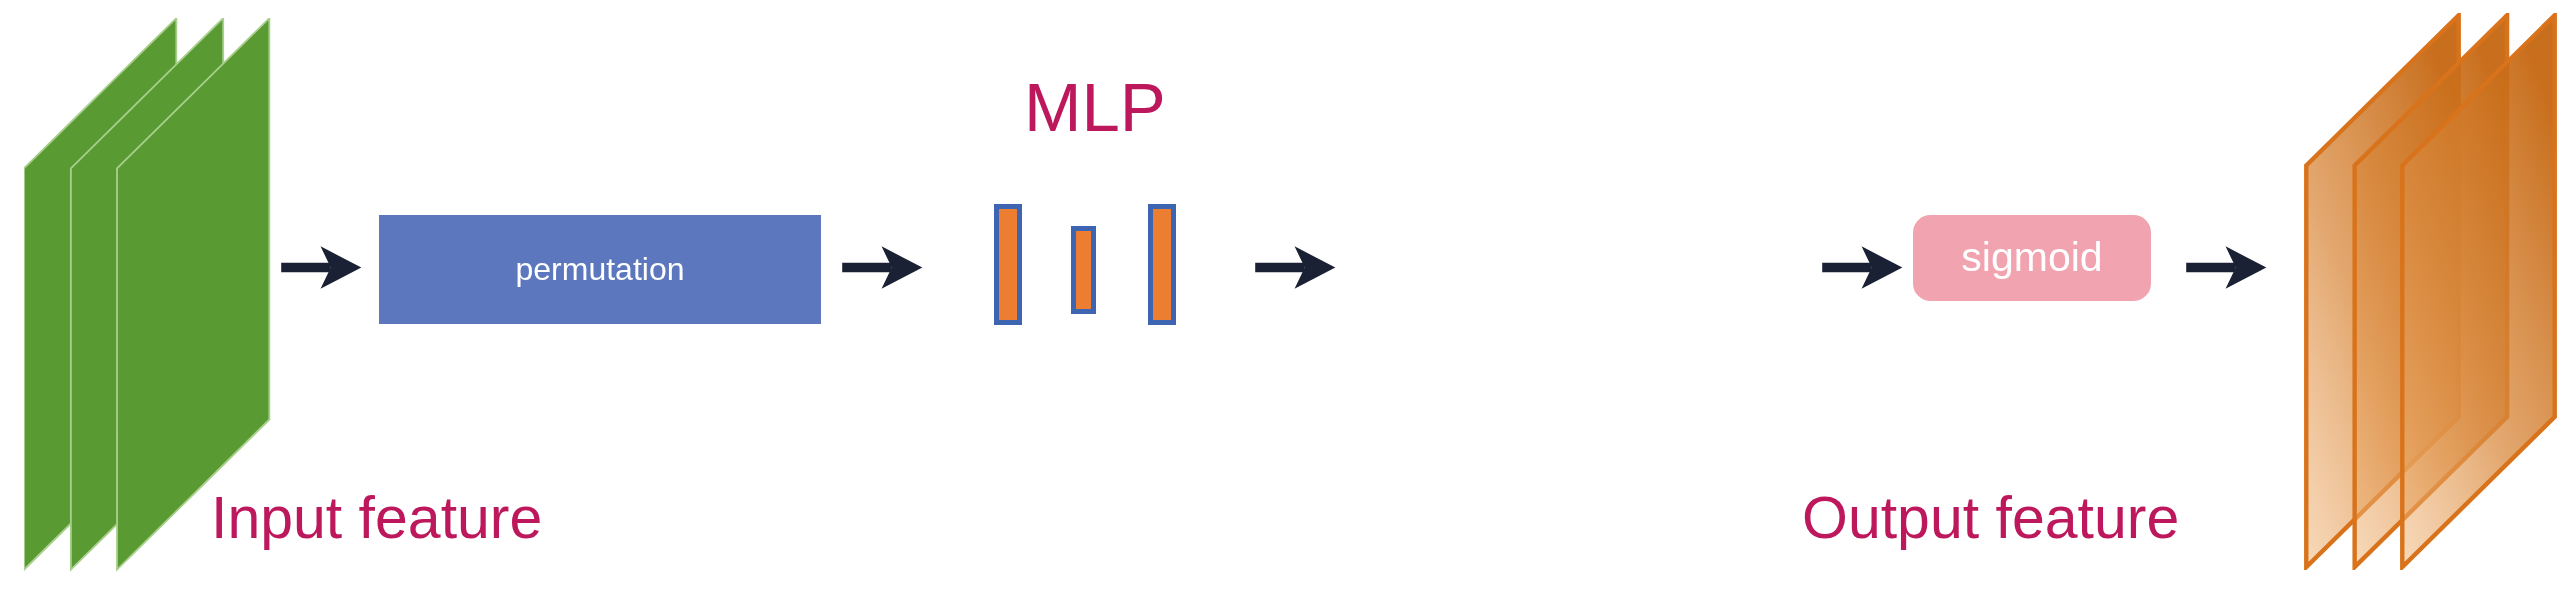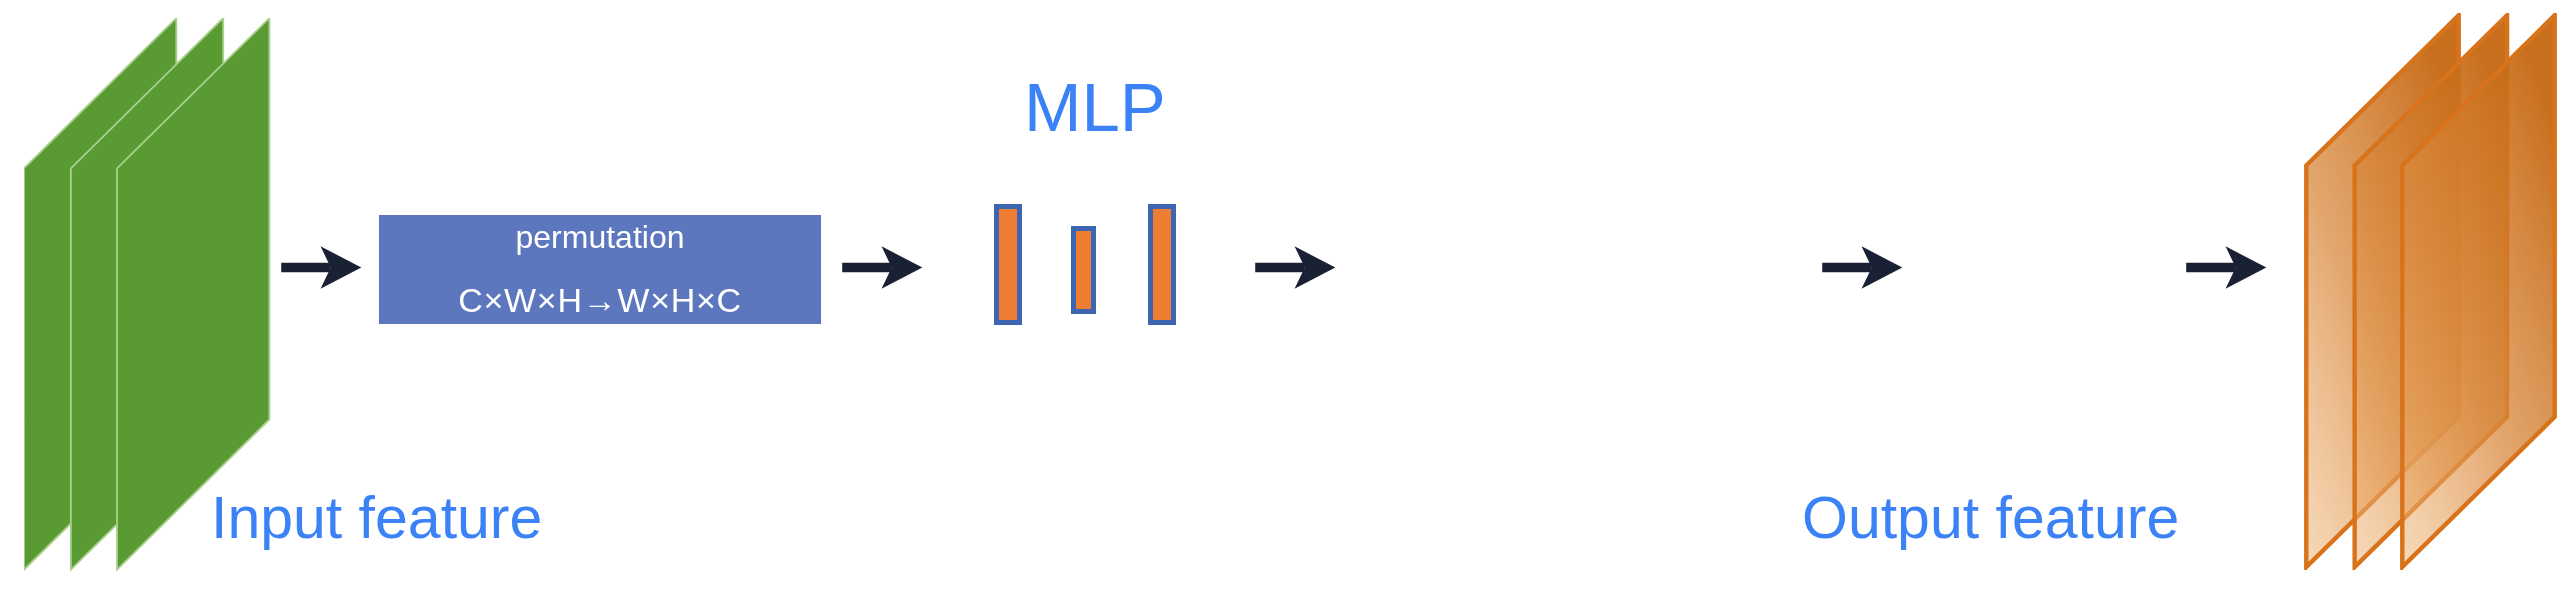--- a/index.html
+++ b/index.html
@@ -53,21 +53,21 @@
     background: #ED7D31;
     border: 5.1px solid #3D65B2;
   }
   #mlp-bar-1 { left: 994px; top: 204px; width: 28px; height: 121px; }
   #mlp-bar-2 { left: 1071px; top: 226px; width: 25px; height: 88px; }
   #mlp-bar-3 { left: 1148px; top: 204px; width: 28px; height: 121px; }
 
   
   .diagram-label {
     position: absolute;
-    color: #3b82f6;
+    color: #be185d;
     line-height: 1;
     white-space: nowrap;
   }
   #mlp-label    { left: 1024px; top: 73px; font-size: 69px; }
   #input-label  { left: 211px;  top: 489px; font-size: 59px; }
   #output-label { left: 1802px; top: 489px; font-size: 59px; }
 
   
   .flow-arrow { position: absolute; top: 242px; width: 88px; height: 51px; }
   #arrow-1 { left: 278px;  }
@@ -89,21 +89,20 @@
     </g>
   </svg>
 
   <svg id="arrow-1" class="flow-arrow" viewBox="0 0 120 70">
     <line x1="4" y1="35" x2="72" y2="35" stroke="#1B2135" stroke-width="13"></line>
     <polygon points="58,6 114,35 58,64 72,35" fill="#1B2135"></polygon>
   </svg>
 
   <div id="permutation-box" class="flow-box">
     <div class="l1">permutation</div>
-    <div class="l2">C×W×H→W×H×C</div>
   </div>
 
   <svg id="arrow-2" class="flow-arrow" viewBox="0 0 120 70">
     <line x1="4" y1="35" x2="72" y2="35" stroke="#1B2135" stroke-width="13"></line>
     <polygon points="58,6 114,35 58,64 72,35" fill="#1B2135"></polygon>
   </svg>
 
   <div id="mlp-label" class="diagram-label">MLP</div>
   <div id="mlp-bar-1" class="mlp-bar"></div>
   <div id="mlp-bar-2" class="mlp-bar"></div>
@@ -113,20 +112,23 @@
     <line x1="4" y1="35" x2="72" y2="35" stroke="#1B2135" stroke-width="13"></line>
     <polygon points="58,6 114,35 58,64 72,35" fill="#1B2135"></polygon>
   </svg>
 
 
   <svg id="arrow-4" class="flow-arrow" viewBox="0 0 120 70">
     <line x1="4" y1="35" x2="72" y2="35" stroke="#1B2135" stroke-width="13"></line>
     <polygon points="58,6 114,35 58,64 72,35" fill="#1B2135"></polygon>
   </svg>
 
+  <div id="sigmoid-box" class="flow-box">
+    <div class="l1">sigmoid</div>
+  </div>
 
   <svg id="arrow-5" class="flow-arrow" viewBox="0 0 120 70">
     <line x1="4" y1="35" x2="72" y2="35" stroke="#1B2135" stroke-width="13"></line>
     <polygon points="58,6 114,35 58,64 72,35" fill="#1B2135"></polygon>
   </svg>
 
   <svg id="output-stack" class="abs" width="253" height="557" viewBox="0 0 345 760">
     <defs>
       <linearGradient id="orangeGrad" x1="75%" y1="0%" x2="0%" y2="100%">
         <stop offset="0%" stop-color="#C56711" stop-opacity="0.95"></stop>

